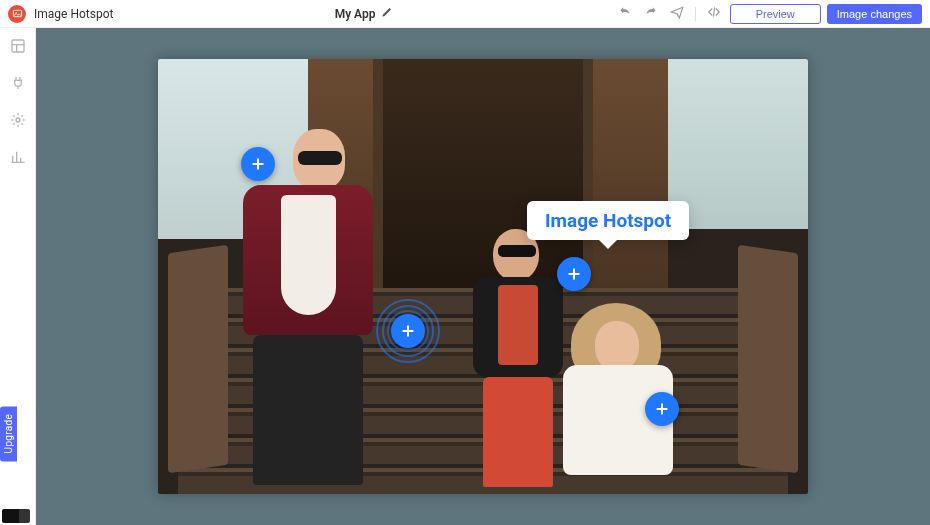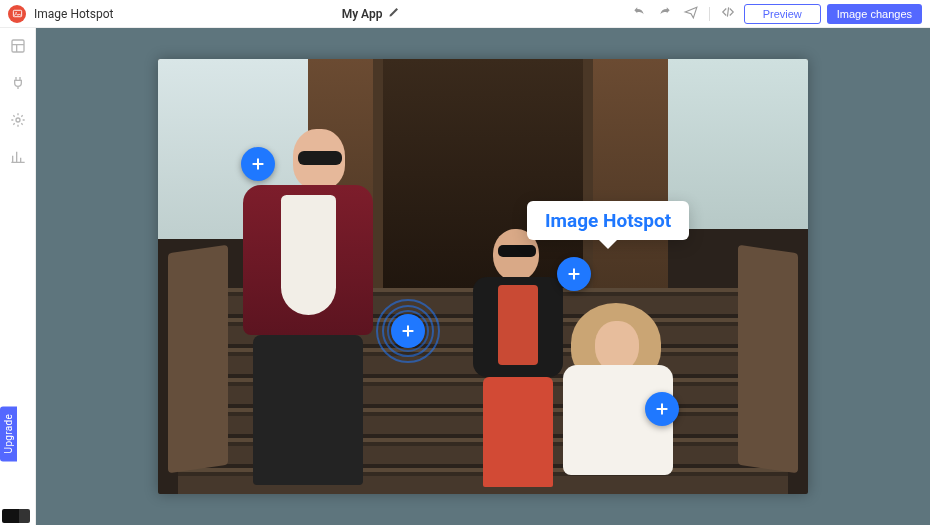--- a/index.html
+++ b/index.html
@@ -10,21 +10,21 @@
 .tb-left { display: flex; align-items: center; gap: 8px; }
 .brand-icon { width: 18px; height: 18px; border-radius: 50%; background: #e94e3a; display: flex; align-items: center; justify-content: center; }
 .app-title { font-size: 12px; color: #333; }
 .tb-center { flex: 1; display: flex; justify-content: center; align-items: center; gap: 6px; }
 .proj-name { font-size: 12px; font-weight: 600; color: #333; }
 .pencil { cursor: pointer; }
 .tb-right { display: flex; align-items: center; gap: 6px; }
 .icon-btn { cursor: pointer; color: #888; padding: 2px; }
 .vsep { width: 1px; height: 14px; background: #ddd; margin: 0 2px; }
 .codetog { color: #888; cursor: pointer; }
-.btn-outline { border: 1px solid #5468ff; color: #5468ff; background: #fff; font-size: 11px; padding: 3px 18px; border-radius: 3px; cursor: pointer; }
+.btn-outline { border: 1px solid #5468ff; color: #5468ff; background: #fff; font-size: 11px; padding: 3px 25px; border-radius: 3px; cursor: pointer; }
 .btn-primary { border: none; background: #5468ff; color: #fff; font-size: 11px; padding: 4px 10px; border-radius: 3px; cursor: pointer; }
 
 
 .leftrail { position: absolute; top: 28px; left: 0; width: 36px; bottom: 0; background: #fff; border-right: 1px solid #ededed; display: flex; flex-direction: column; align-items: center; padding-top: 10px; gap: 18px; }
 .rail-ic { color: #b5b5b5; cursor: pointer; }
 
 
 .canvaswrap { position: absolute; top: 28px; left: 36px; right: 0; bottom: 0; background: #5e757d; display: flex; align-items: center; justify-content: center; }
 .stage { width: 650px; height: 435px; background: #2a221c; position: relative; box-shadow: 0 0 14px rgba(0,0,0,.3); overflow: hidden; border-radius: 2px; }
 

